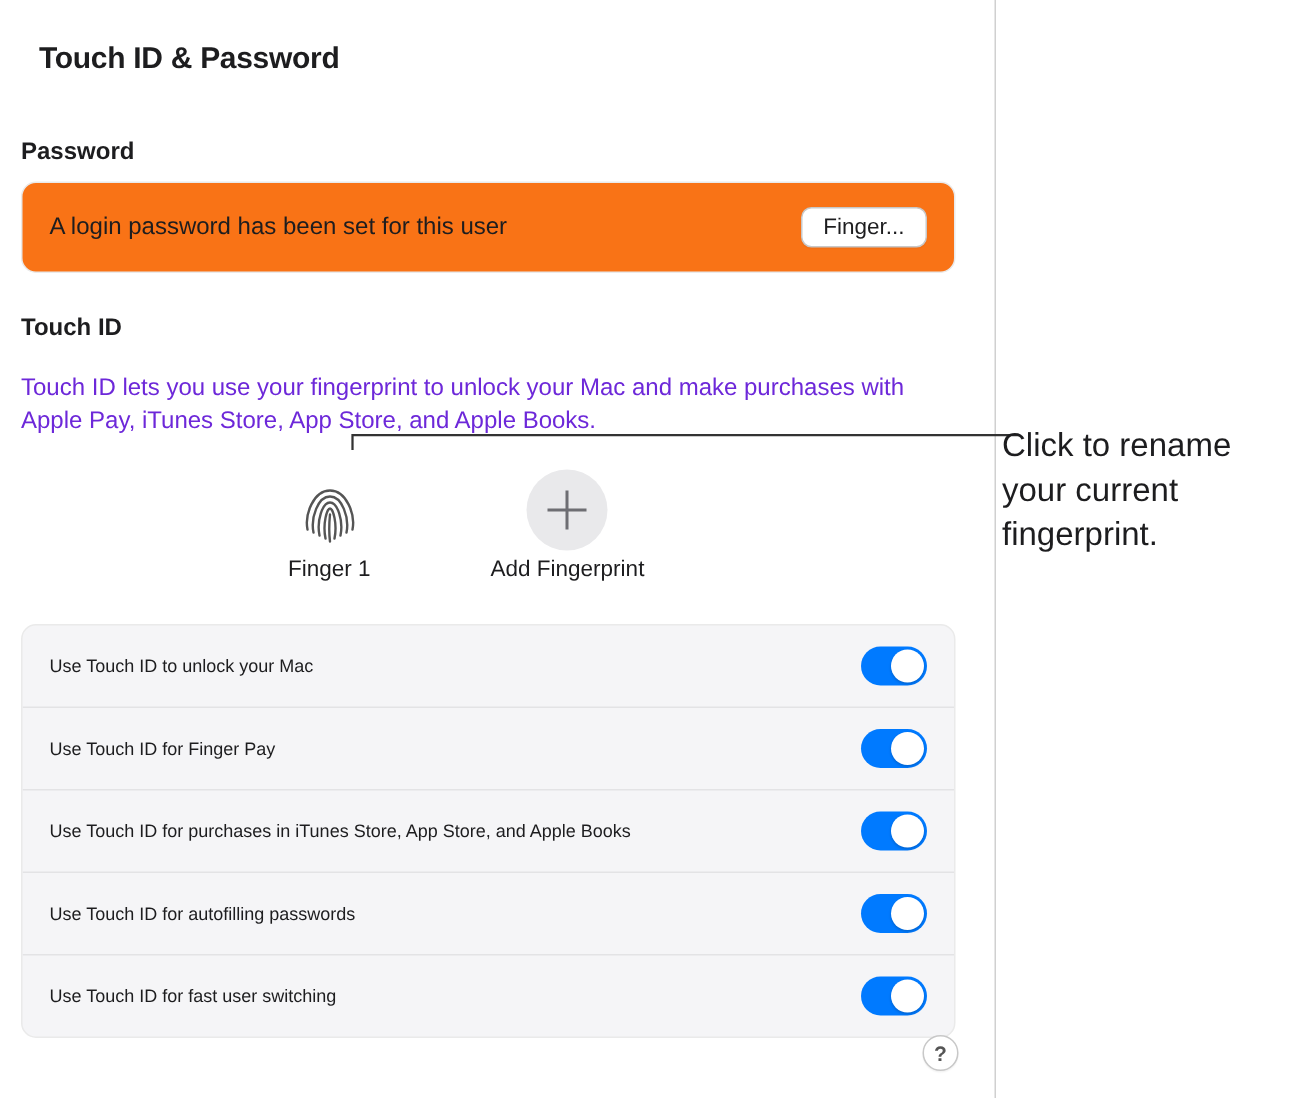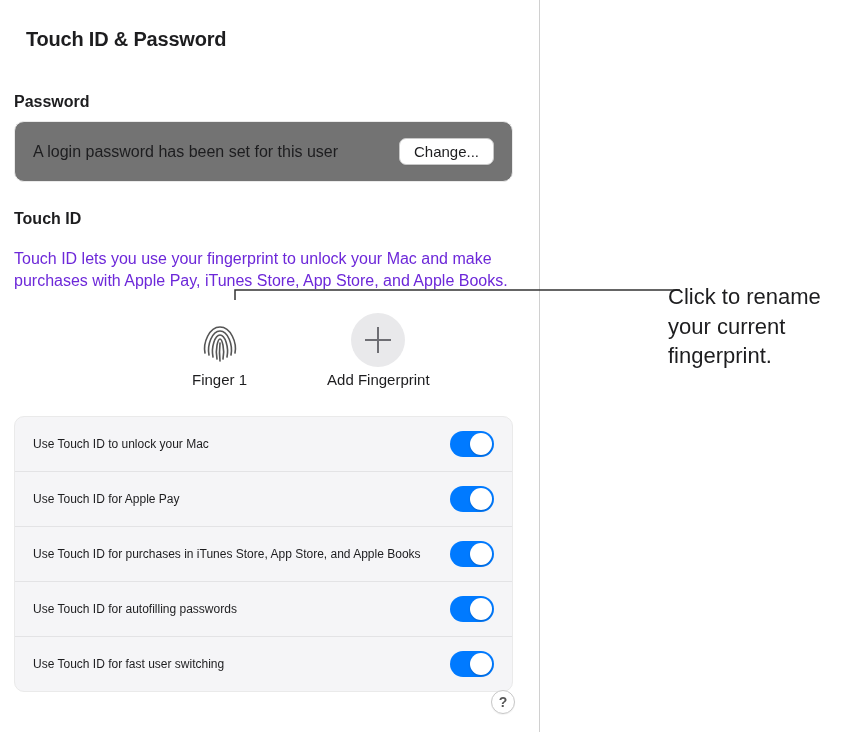--- a/index.html
+++ b/index.html
@@ -5,21 +5,21 @@
     * { box-sizing: border-box; margin: 0; padding: 0; }
     body {
       font-family: -apple-system, BlinkMacSystemFont, "Helvetica Neue", Arial, sans-serif;
       background: #ffffff;
       width: 868px;
       height: 732px;
       position: relative;
       color: #1d1d1f;
     }
     .window {
-      width: 540px;
+      width: 664px;
       height: 732px;
       border-right: 1px solid #d0d0d0;
       padding: 0;
       background: #fff;
       position: relative;
     }
     .title {
       font-size: 20px;
       font-weight: 700;
       padding: 28px 0 0 26px;
@@ -27,21 +27,21 @@
     }
     .content {
       padding: 42px 26px 0 14px;
     }
     .section-label {
       font-size: 16px;
       font-weight: 700;
       margin-bottom: 10px;
     }
     .card {
-      background: #737373;
+      background: #f97316;
       border-radius: 10px;
       border: 1px solid #eaeaea;
       padding: 16px 18px;
       display: flex;
       justify-content: space-between;
       align-items: center;
     }
     .card-text {
       font-size: 16px;
       color: #1d1d1f;
@@ -199,21 +199,21 @@
 <body>
 
 <div class="window">
   <div class="title">Touch ID &amp; Password</div>
 
   <div class="content">
 
     <div class="section-label">Password</div>
     <div class="card">
       <div class="card-text">A login password has been set for this user</div>
-      <button class="change-btn">Change...</button>
+      <button class="change-btn">Finger...</button>
     </div>
 
     <div class="touchid-section">
       <div class="section-label">Touch ID</div>
       <div class="touchid-desc">Touch ID lets you use your fingerprint to unlock your Mac and make purchases with Apple Pay, iTunes Store, App Store, and Apple Books.</div>
 
       <div class="fingerprint-row">
         <div class="fingerprint-item">
           <div class="fp-icon registered">
             <svg width="54" height="54" viewBox="0 0 54 54">
@@ -238,21 +238,21 @@
       </div>
 
       <div class="toggle-list">
         <div class="toggle-row">
           <div class="toggle-row-label">Use Touch ID to unlock your Mac</div>
           <div class="switch">
               <div class="switch-knob"></div>
             </div>
         </div>
         <div class="toggle-row">
-          <div class="toggle-row-label">Use Touch ID for Apple Pay</div>
+          <div class="toggle-row-label">Use Touch ID for Finger Pay</div>
           <div class="switch">
               <div class="switch-knob"></div>
             </div>
         </div>
         <div class="toggle-row">
           <div class="toggle-row-label">Use Touch ID for purchases in iTunes Store, App Store, and Apple Books</div>
           <div class="switch">
               <div class="switch-knob"></div>
             </div>
         </div>

